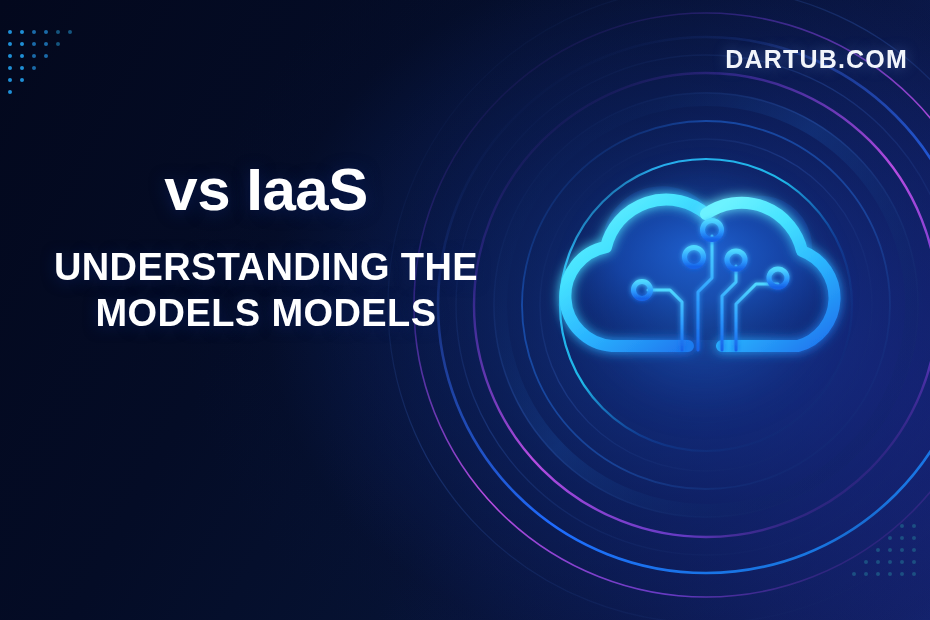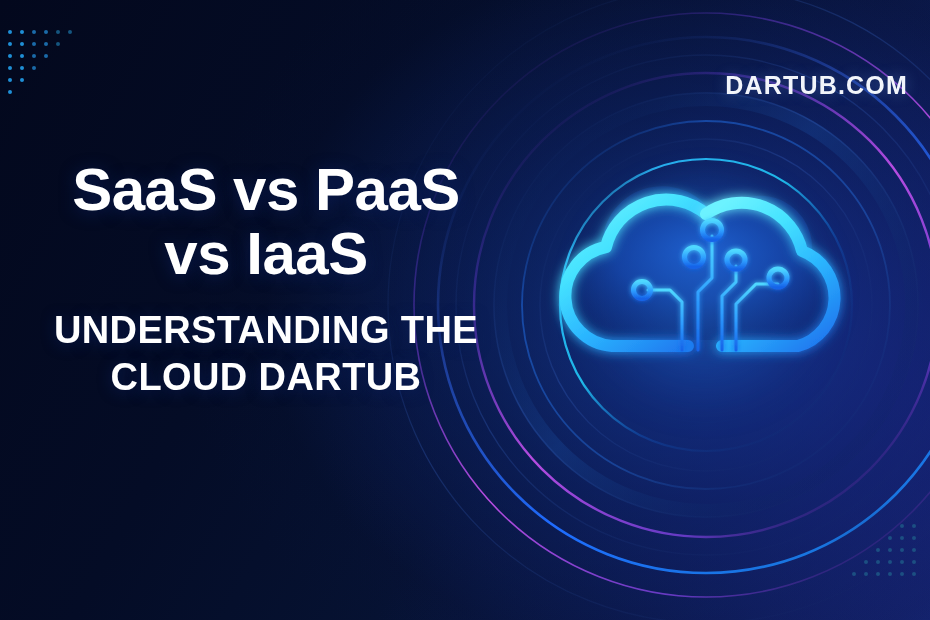--- a/index.html
+++ b/index.html
@@ -44,21 +44,21 @@
   .dot.dimmer{ background: #15557f; }
 
   #dots-tl { left: 8px;  top: 30px; }
   #dots-br { right: 14px; bottom: 36px; }
   #dots-br .dot { background: #1c4f82; }
 
   
   #logo {
     position: absolute;
     right: 22px;
-    top: 71px;
+    top: 45px;
     font-size: 25px;
     font-weight: bold;
     letter-spacing: 1.2px;
     color: #f2f5fb;
     text-shadow: 0 0 14px rgba(120,170,255,0.35);
     white-space: nowrap;
   }
 
   
   #text-block {
@@ -211,26 +211,25 @@
       <div class="dot" style="right: 24px; top: 48px;"></div>
       <div class="dot" style="right: 36px; top: 48px;"></div>
       <div class="dot" style="right: 48px; top: 48px;"></div>
       <div class="dot" style="right: 60px; top: 48px;"></div>
     </div>
 
   <div id="logo">DARTUB.COM</div>
 
   <div id="text-block">
     <h1 id="headline">
-      <span>SaaS vs PaaS</span>
       <span class="l2">vs IaaS</span>
     </h1>
     <p id="subhead">
       <span>UNDERSTANDING THE</span>
-      <span class="s2">CLOUD DARTUB</span>
+      <span class="s2">MODELS MODELS</span>
     </p>
   </div>
 
   <div id="cloud-wrap">
     <div id="cloud-glow"></div>
 
     <svg viewBox="0 0 330 300" width="330" height="300" aria-hidden="true" style="position:absolute;left:0;top:0;">
       <defs>
         <linearGradient id="gCloudStroke" x1="0.15" y1="0" x2="0.85" y2="1">
           <stop offset="0%" stop-color="#6cf2ff"></stop>

